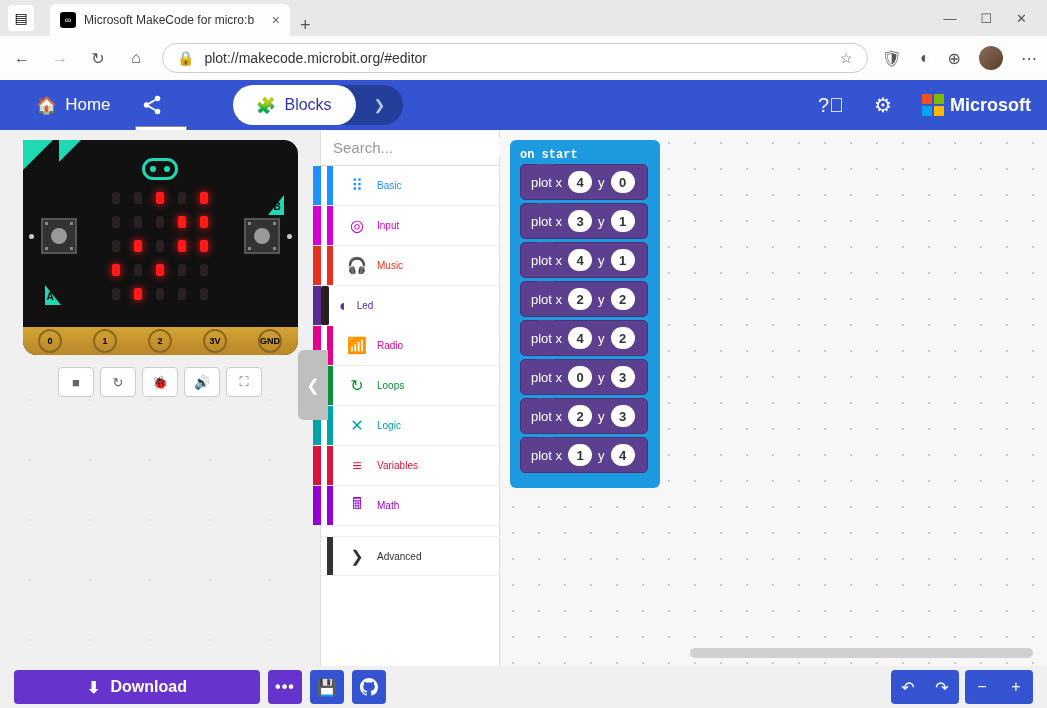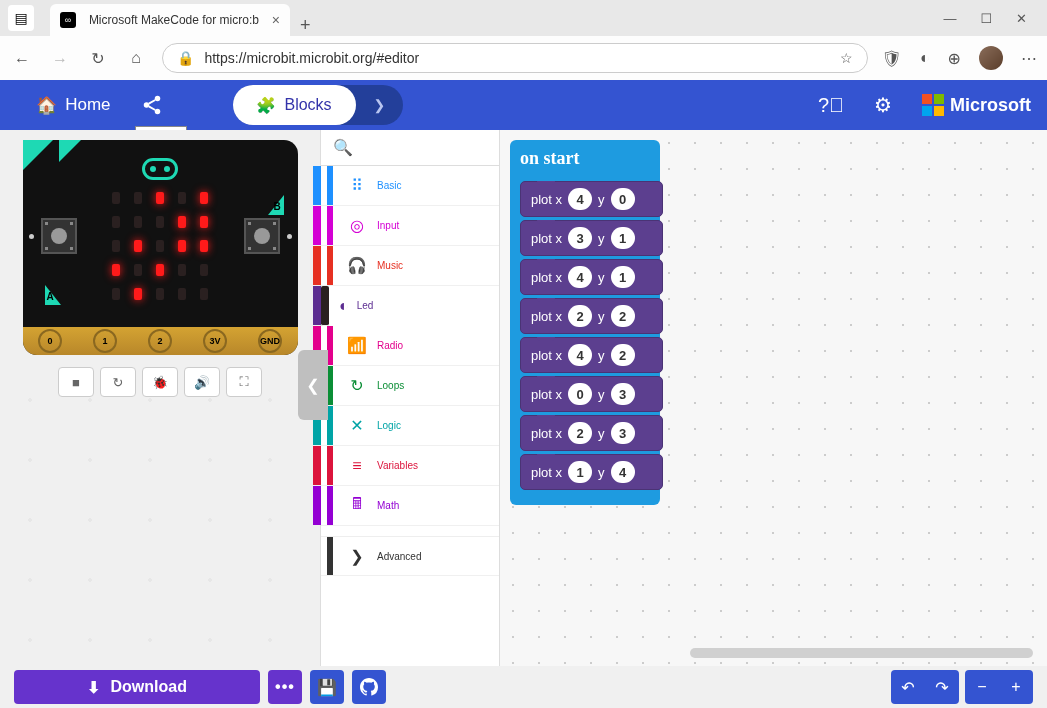--- a/index.html
+++ b/index.html
@@ -5,21 +5,21 @@
 * { margin: 0; padding: 0; box-sizing: border-box; font-family: "Segoe UI", Arial, sans-serif; }
 body { width: 1047px; height: 708px; overflow: hidden; background: #f0f0f0; }
 
 
 .browser-chrome { height: 80px; background: #e8e8e8; display: flex; flex-direction: column; }
 .titlebar { height: 36px; display: flex; align-items: center; padding: 0 8px; background: #e8e8e8; }
 .tab-strip { display: flex; align-items: flex-end; height: 36px; margin-left: 6px; }
 .app-icon-box { width: 26px; height: 26px; background: #fff; border-radius: 4px; display: flex; align-items: center; justify-content: center; margin-right: 10px; font-size: 14px; }
 .browser-tab { background: #fdfdfd; height: 32px; border-radius: 6px 6px 0 0; display: flex; align-items: center; padding: 0 10px; font-size: 12px; color: #333; min-width: 240px; gap: 8px; }
 .tab-favicon { width: 16px; height: 16px; background: #000; border-radius: 3px; display: flex; align-items: center; justify-content: center; color: #fff; font-size: 9px; }
-.tab-title { flex: 1; white-space: nowrap; overflow: hidden; text-overflow: ellipsis; text-align: center; }
+.tab-title { flex: 1; white-space: nowrap; overflow: hidden; text-overflow: ellipsis; }
 .tab-close { font-size: 14px; color: #666; cursor: pointer; }
 .new-tab { margin-left: 10px; font-size: 18px; color: #555; }
 .win-controls { margin-left: auto; display: flex; gap: 24px; padding-right: 12px; color: #555; font-size: 13px; }
 .addr-bar { height: 44px; background: #fdfdfd; display: flex; align-items: center; padding: 0 10px; gap: 14px; }
 .nav-btn { font-size: 16px; color: #555; width: 24px; text-align: center; }
 .nav-btn.disabled { color: #bbb; }
 .url-box { flex: 1; height: 30px; background: #fff; border: 1px solid #ccc; border-radius: 15px; display: flex; align-items: center; padding: 0 14px; gap: 10px; font-size: 14px; color: #555; }
 .url-text { flex: 1; color: #333; }
 .toolbar-icons { display: flex; gap: 18px; align-items: center; color: #555; font-size: 16px; }
 .avatar { width: 24px; height: 24px; border-radius: 50%; background: linear-gradient(135deg,#8a6d5a,#5a3d2a); }
@@ -95,22 +95,22 @@
 .toolbox-item.logic .toolbox-stripe,.toolbox-item.logic .toolbox-overhang{background:#00a4a6;} .toolbox-item.logic .toolbox-icon,.toolbox-item.logic .toolbox-label{color:#00a4a6;}
 .toolbox-item.variables .toolbox-stripe,.toolbox-item.variables .toolbox-overhang{background:#dc143c;} .toolbox-item.variables .toolbox-icon,.toolbox-item.variables .toolbox-label{color:#dc143c;}
 .toolbox-item.math .toolbox-stripe,.toolbox-item.math .toolbox-overhang{background:#9400d3;} .toolbox-item.math .toolbox-icon,.toolbox-item.math .toolbox-label{color:#9400d3;}
 .toolbox-item.advanced .toolbox-stripe{background:#333;} .toolbox-item.advanced .toolbox-icon,.toolbox-item.advanced .toolbox-label{color:#333;}
 .toolbox-item.advanced { margin-top:10px; border-top:1px solid #eee; }
 
 
 .workspace { flex:1; background:#f7f7f7; background-image:radial-gradient(circle,#ccc 1px,transparent 1px); background-size:26px 26px; position:relative; overflow:hidden; }
 .block-stack { position:absolute; top:10px; left:10px; }
 .on-start { background:#1e9be0; border-radius:6px; padding:8px 10px 12px 10px; width:150px; }
-.on-start-label { color:#fff; font-family:Liberation Serif, serif; font-size:18px; font-weight:bold; margin-bottom:12px; }
-.plot-block { background:#5c3f8f; border:1px solid #4a3375; border-radius:5px; padding:6px 10px; margin-bottom:3px; display:flex; align-items:center; gap:6px; font-family:monospace; font-size:13px; color:#fff; width:143px; position:relative; }
+.on-start-label { color:#fff; font-family:Liberation Mono, monospace; font-size:12px; font-weight:bold; margin-bottom:2px; }
+.plot-block { background:#5c3f8f; border:1px solid #4a3375; border-radius:5px; padding:6px 10px; margin-bottom:3px; display:flex; align-items:center; gap:6px; font-family:monospace; font-size:13px; color:#fff; width:128px; position:relative; }
 .plot-block::before { content:''; position:absolute; top:-1px; left:16px; width:18px; height:4px; background:#5c3f8f; border-radius:0 0 4px 4px; }
 .plot-pill { background:#fff; color:#333; border-radius:12px; min-width:24px; height:22px; display:flex; align-items:center; justify-content:center; font-weight:bold; }
 .ws-scrollbar { position:absolute; bottom:8px; left:190px; right:14px; height:10px; background:#d0d0d0; border-radius:5px; }
 
 
 .footer { height:42px; background:#f0f0f0; display:flex; align-items:center; padding:0 14px; gap:8px; }
 .download-btn { background:#6633cc; color:#fff; height:34px; border-radius:4px; display:flex; align-items:center; justify-content:center; gap:10px; font-size:16px; font-weight:600; width:246px; cursor:pointer; }
 .download-menu { background:#6633cc; color:#fff; height:34px; width:34px; border-radius:4px; display:flex; align-items:center; justify-content:center; font-weight:bold; letter-spacing:1px; cursor:pointer; }
 .project-name { margin-left:20px; height:30px; border:1px solid #ccc; border-radius:3px; padding:0 10px; font-size:12px; color:#666; width:130px; background:#fff; }
 .footer-icon-btn { width:34px; height:34px; border-radius:4px; display:flex; align-items:center; justify-content:center; cursor:pointer; }
@@ -144,21 +144,21 @@
       <span>✕</span>
     </div>
   </div>
   <div class="addr-bar">
     <span class="nav-btn">←</span>
     <span class="nav-btn disabled">→</span>
     <span class="nav-btn">↻</span>
     <span class="nav-btn">⌂</span>
     <div class="url-box">
       <span>🔒</span>
-      <span class="url-text">https://microbit.microbit.org/#editor</span>
+      <span class="url-text">plot://makecode.microbit.org/#editor</span>
       <span>☆</span>
     </div>
     <div class="toolbar-icons">
       <span>🛡</span>
       <span>◐</span>
       <span>⊕</span>
       <div class="avatar"></div>
       <span>⋯</span>
     </div>
   </div>
@@ -268,20 +268,21 @@
       <div class="sim-ctrl">↻</div>
       <div class="sim-ctrl">🐞</div>
       <div class="sim-ctrl">🔊</div>
       <div class="sim-ctrl">⛶</div>
     </div>
     <div class="collapse-handle">❮</div>
   </div>
 
   <div class="toolbox">
     <div class="search-box">
+      <input class="search-input" placeholder="Search..." style="">
       <span style="color:#999;">🔍</span>
     </div>
     <div id="toolbox-items">
         <div class="toolbox-item basic">
           <div class="toolbox-overhang"></div>
           <div class="toolbox-stripe"></div>
           <div class="toolbox-icon">⠿</div>
           <div class="toolbox-label">Basic</div>
         </div>
         <div class="toolbox-item input">

